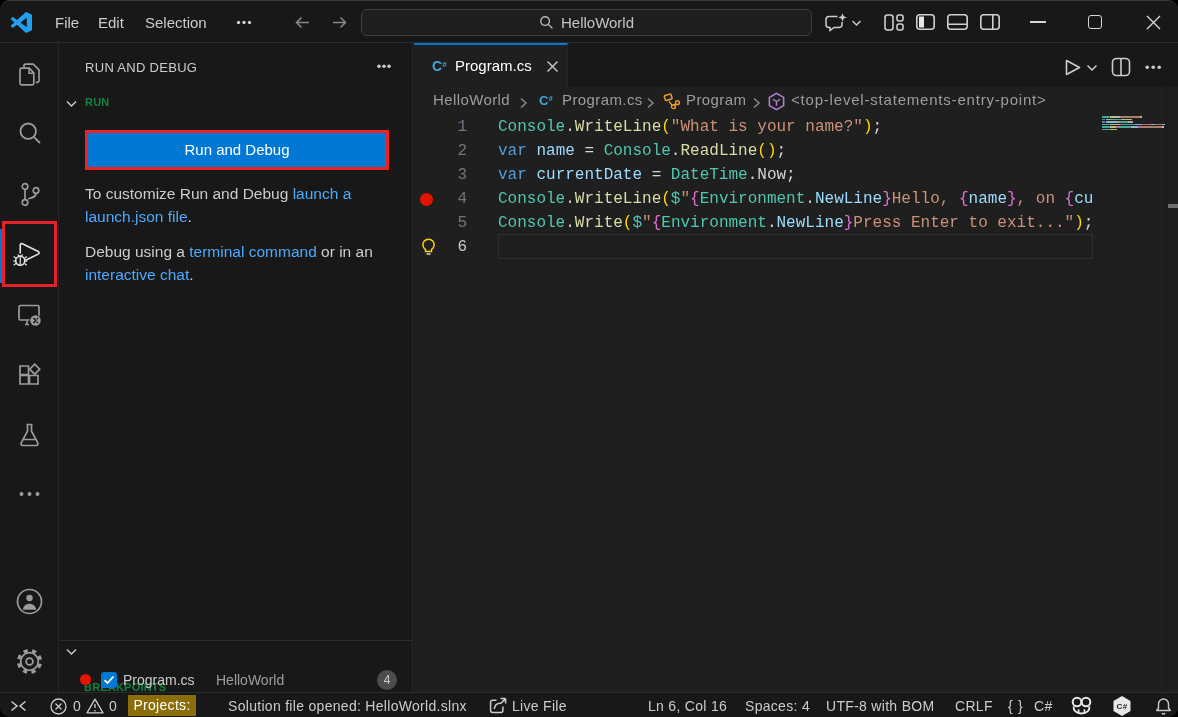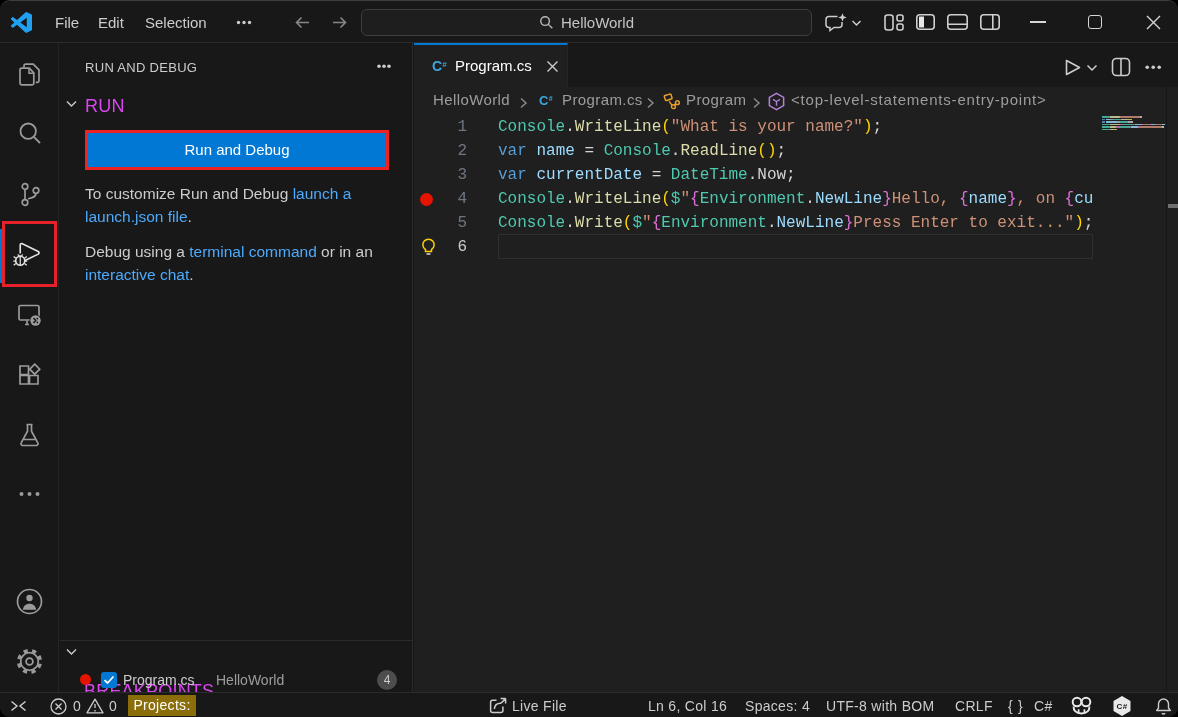--- a/index.html
+++ b/index.html
@@ -10,21 +10,21 @@
 
 #titlebar { position:absolute; left:0; top:0; width:1178px; height:42px; background:#181818; border-bottom:1px solid #2b2b2b; }
 .menu { position:absolute; top:13px; font-size:15px; color:#cccccc; }
 #cmdcenter { position:absolute; left:361px; top:8px; width:451px; height:27px; background:#1e1e1e; border:1px solid #3e3e3e; border-radius:6px; color:#c4c4c4; font-size:15px; text-align:center; line-height:25px; }
 
 #actbar { position:absolute; left:0; top:42px; width:59px; height:649px; background:#181818; border-right:1px solid #242424; }
 .aicon { position:absolute; left:16px; width:27px; height:27px; }
 
 #sidebar { position:absolute; left:60px; top:42px; width:353px; height:649px; background:#181818; border-right:1px solid #2b2b2b; }
 #sidebar .stitle { position:absolute; left:25px; top:17px; font-size:13px; color:#cccccc; letter-spacing:0.3px; }
-.sechead { position:absolute; font-size:18px; font-weight:normal; color:#d946ef; letter-spacing:0.2px; }
+.sechead { position:absolute; font-size:11px; font-weight:bold; color:#15803d; letter-spacing:0.2px; }
 #runbtn { position:absolute; left:25px; top:87px; width:304px; height:40px; border:3px solid #e22; background:#0078d4; color:#ffffff; font-size:15px; text-align:center; line-height:33px; }
 .sp { position:absolute; left:25px; width:306px; font-size:15.5px; line-height:23px; color:#cccccc; }
 .sp a { color:#4daafc; text-decoration:none; }
 
 #editor { position:absolute; left:414px; top:42px; width:764px; height:649px; background:#1f1f1f; }
 #tabbar { position:absolute; left:0; top:0; width:764px; height:44px; background:#181818; }
 #tab1 { position:absolute; left:0; top:0; width:154px; height:44px; background:#1f1f1f; border-top:2px solid #0078d4; border-right:1px solid #252525; }
 #breadcrumbs { position:absolute; left:0; top:44px; width:764px; height:28px; background:#1f1f1f; font-size:15px; color:#9d9d9d; letter-spacing:0.4px; }
 .bc { position:absolute; top:4px; }
 .code { position:absolute; font-family:"Liberation Mono", monospace; font-size:16px; line-height:24px; white-space:pre; }
@@ -324,20 +324,21 @@
         <circle cx="8.5" cy="8.5" r="7.5"></circle>
         <path d="M5.5 5.5l6 6M11.5 5.5l-6 6"></path>
       </svg>
     <div class="si" style="left:73px">0</div>
     <svg class="abs" style="left:86px;top:5px" width="18" height="16" viewBox="0 0 18 16" fill="none" stroke="#cccccc" stroke-width="1.3">
         <path d="M9 1.2 17 14.8H1z" stroke-linejoin="round"></path>
         <path d="M9 6v4M9 12v1.5"></path>
       </svg>
     <div class="si" style="left:109px">0</div>
     <div class="abs" style="left:128px;top:2px;width:68px;height:21px;background:#8b6d0a;color:#ffffff;font-size:14px;text-align:center;line-height:21px">Projects: 0</div>
+    <div class="si" style="left:228px">Solution file opened: HelloWorld.slnx</div>
     <svg class="abs" style="left:488px;top:3px" width="20" height="19" viewBox="0 0 20 19" fill="none" stroke="#cccccc" stroke-width="1.5">
       <path d="M8.5 4.2H4.6a2 2 0 0 0-2 2v8.2a2 2 0 0 0 2 2h8.3a2 2 0 0 0 2-2v-3.9"></path>
       <path d="M6.3 13c.4-4 2.8-6 6.8-5.8"></path>
       <path d="M13 7.2 17.3 2.9M17.6 2.6h-5M17.6 2.6v5" stroke-linejoin="round"></path>
     </svg>
     <div class="si" style="left:512px">Live File</div>
     <div class="si" style="left:648px">Ln 6, Col 16</div>
     <div class="si" style="left:745px">Spaces: 4</div>
     <div class="si" style="left:826px">UTF-8 with BOM</div>
     <div class="si" style="left:955px">CRLF</div>

